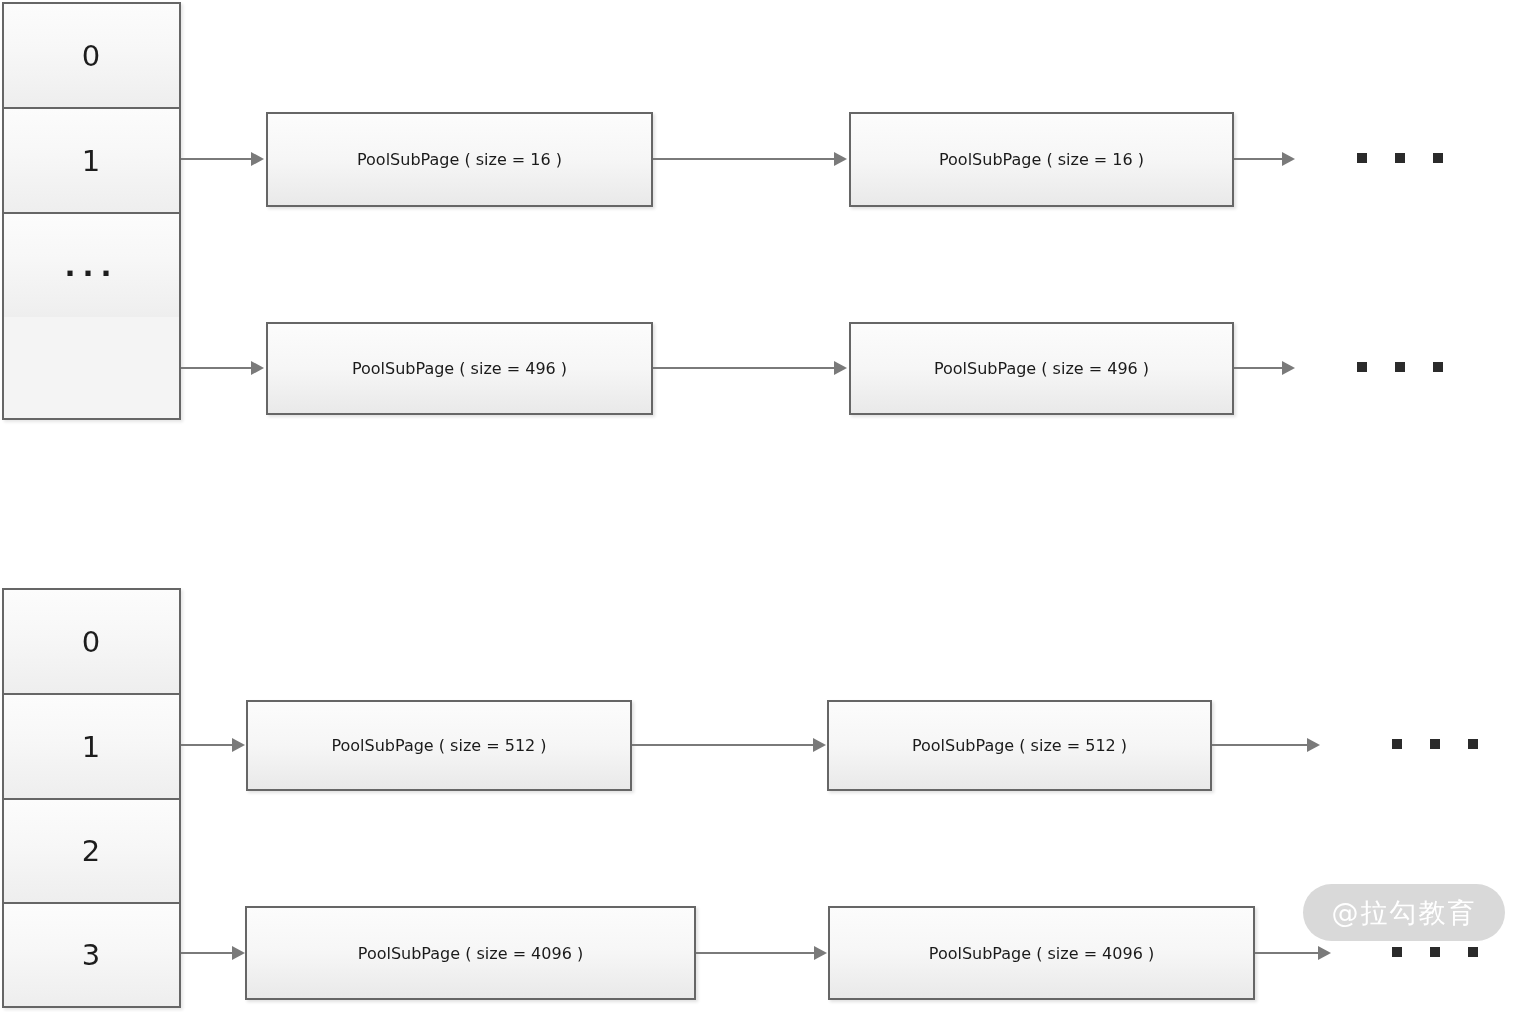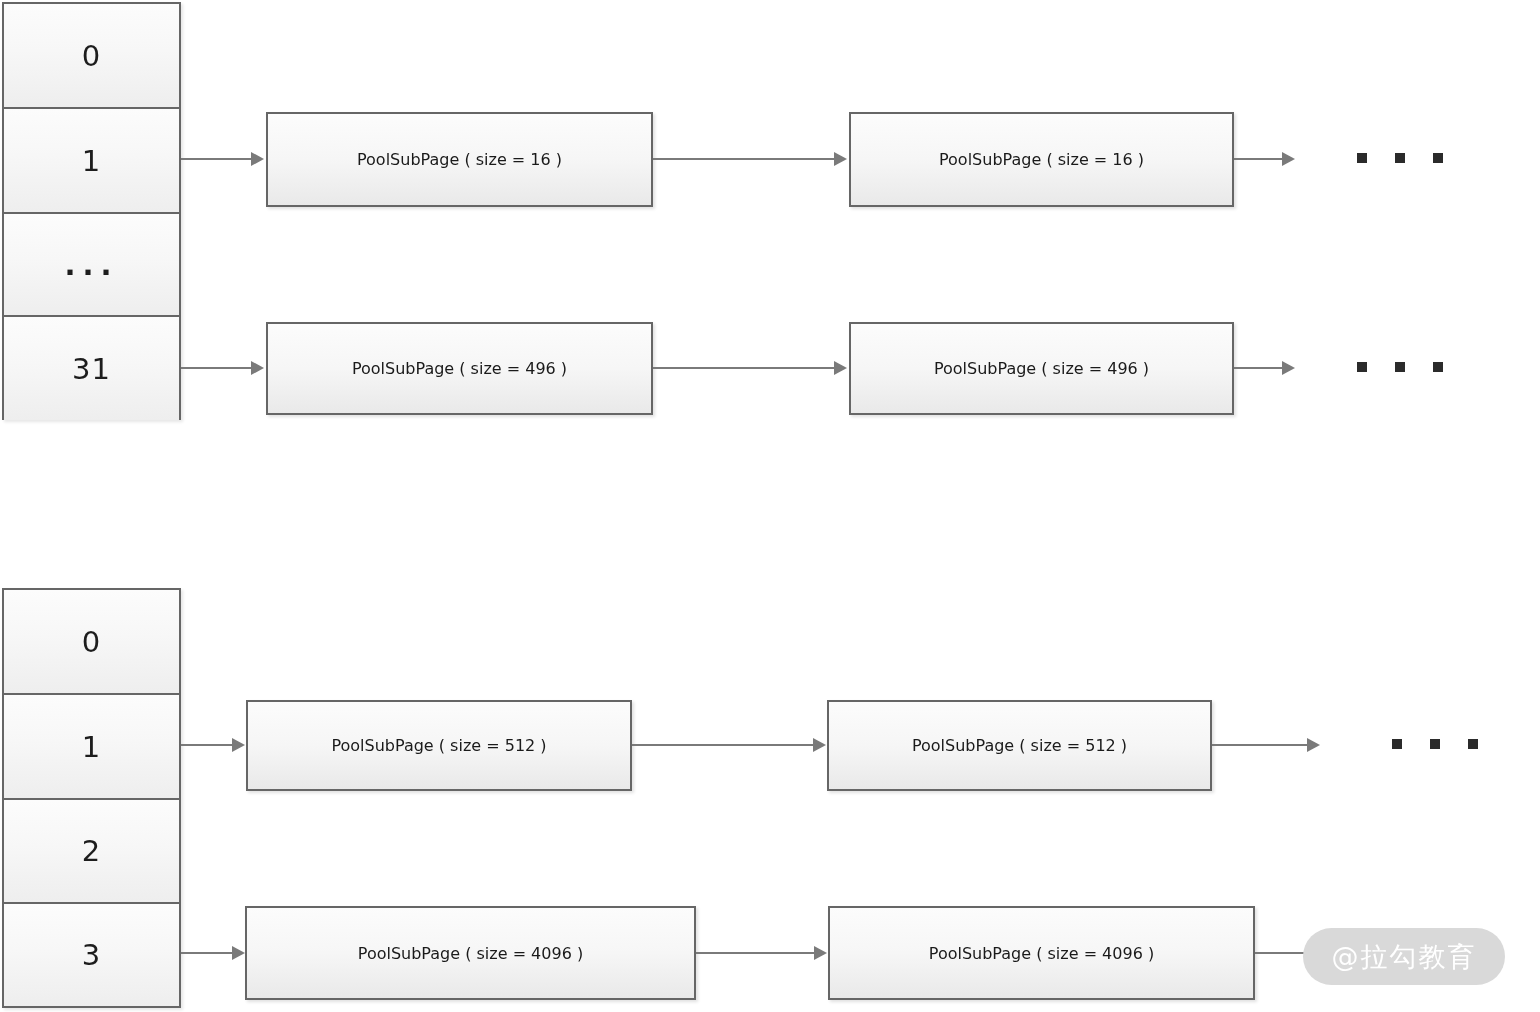--- a/index.html
+++ b/index.html
@@ -122,23 +122,20 @@
   <div class="idx-table" style="left:2px; top:2px; width:179px; height:418px;">
     <div class="idx-cell" style="height:105px;">
       <span>0</span>
     </div>
     <div class="idx-cell" style="height:105px;">
       <span>1</span>
     </div>
     <div class="idx-cell dots" style="height:103px;">
       <span>...</span>
     </div>
-    <div class="idx-cell" style="height:103px;">
-      <span>31</span>
-    </div>
   </div>
 
   <div class="arrow" style="left:181px; top:152px; width:85px;">
     <div class="shaft" style="width:72px;"></div>
     <div class="head" style="left:70px;"></div>
   </div>
 
   <div class="node" style="left:266px; top:112px; width:387px; height:95px;">
     <span>PoolSubPage ( size = 16 )</span>
   </div>
@@ -258,17 +255,17 @@
     <div class="shaft" style="width:65px;"></div>
     <div class="head" style="left:63px;"></div>
   </div>
 
   <div class="ellipsis" style="left:1392px; top:947px;">
     <i></i>
     <i></i>
     <i></i>
   </div>
 
-  <div class="watermark" style="left:1303px; top:928px; width:202px; height:57px;">
+  <div class="watermark" style="left:1303px; top:884px; width:202px; height:57px;">
     <span>@拉勾教育</span>
   </div>
 
 </div>
 
 </body></html>

